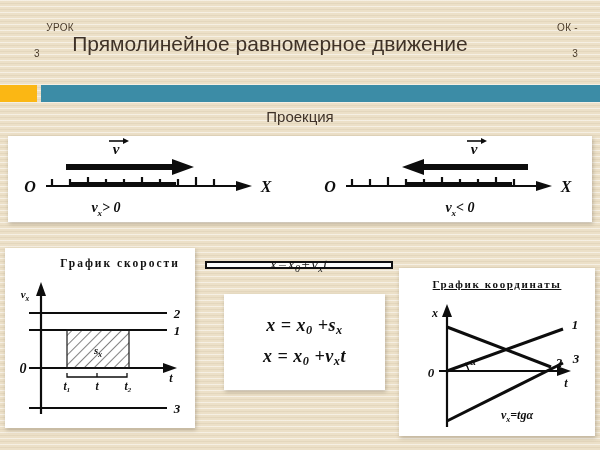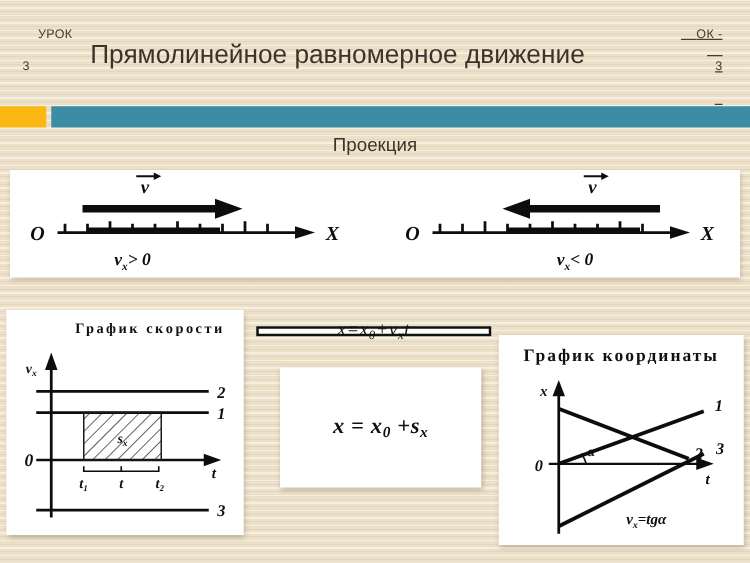--- a/index.html
+++ b/index.html
@@ -35,23 +35,24 @@
 
   
   .hdr-left, .hdr-right {
     position: absolute;
     top: 8px;
     color: #4a3b2a;
     font-size: 10px;
     letter-spacing: 0.3px;
     line-height: 13px;
     white-space: pre;
+    margin-left: 16px;
   }
   .hdr-left { left: 18px; text-align: left; }
-  .hdr-right { right: 22px; text-align: right; text-decoration: underline; }
+  .hdr-right { right: 22px; text-align: right; }
   .hdr-num { display: block; }
 
   #title {
     position: absolute;
     top: 32px;
     left: 0;
     width: 540px;
     text-align: center;
     font-size: 21px;
     color: #3f3228;
@@ -99,21 +100,21 @@
   .panel-title {
     position: absolute;
     left: 0; width: 100%;
     text-align: center;
     font-family: "Liberation Serif", serif;
     font-weight: bold;
     color: #111;
     letter-spacing: 2px;
   }
   #speed-title { top: 9px;  font-size: 11.5px; margin-left: 20px; }
-  #coord-title { top: 10px; font-size: 14px; letter-spacing: 1.6px; }
+  #coord-title { top: 10px; font-size: 11px; letter-spacing: 1.6px; text-decoration: underline; }
 
   svg { display: block; }
   .ink { fill: #0d0d0d; }
   .inkstroke { stroke: #0d0d0d; fill: none; }
 
   
   #eq-box-inner {
     position: absolute;
     inset: 0;
     border: 2px solid #111;
@@ -301,20 +302,24 @@
     </svg>
   </div>
 
   <div class="panel" id="panel-formula">
     <div id="formula-lines">
       <div class="formula-line"><span>x</span>
         <span>=</span>
         <span>x</span><span class="sub">0</span>
         <span>+</span><span>s</span><span class="sub">x</span></div>
 
+      <div class="formula-line"><span>x</span>
+        <span>=</span>
+        <span>x</span><span class="sub">0</span>
+        <span>+</span><span>v</span><span class="sub">x</span><span>t</span></div>
     </div>
   </div>
 
   <div class="panel" id="panel-coord">
     <div class="panel-title" id="coord-title">График   координаты</div>
     <svg width="196" height="132" viewBox="0 0 196 132" style="position:absolute;left:0;top:33px;">
 
       <line x1="48" y1="14" x2="48" y2="126" class="inkstroke" stroke-width="2.2"></line>
       <polygon points="43,16 48,3 53,16" class="ink"></polygon>
 

